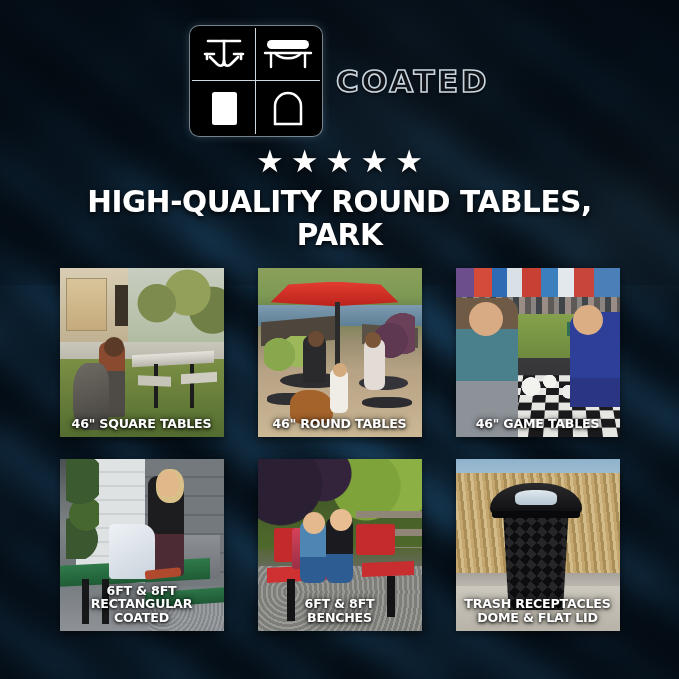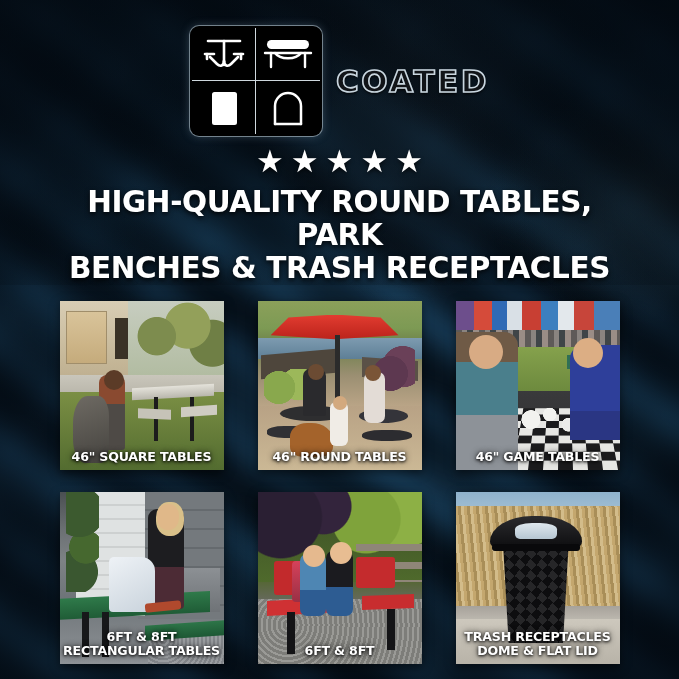--- a/index.html
+++ b/index.html
@@ -413,21 +413,20 @@
     <div class="stars">
       <span class="star">★</span>
       <span class="star">★</span>
       <span class="star">★</span>
       <span class="star">★</span>
       <span class="star">★</span>
     </div>
 
     <div class="headline">
       <span class="l1">HIGH-QUALITY ROUND TABLES, PARK</span>
-      <span class="l2">BENCHES &amp; TRASH RECEPTACLES</span>
     </div>
 
     <div class="grid">
 
       <div class="card">
         <div class="photo s1">
           <div class="house"></div>
             <div class="garage"></div>
             <div class="win"></div>
           <div class="trees"></div>
@@ -505,21 +504,21 @@
           <div class="gleg"></div>
             <div class="gleg2"></div>
           <div class="lady"></div>
             <div class="hair"></div>
             <div class="ladyh"></div>
           <div class="bag"></div>
             <div class="trowel"></div>
         </div>
         <div class="card-caption">
           <span class="cl">6FT &amp; 8FT</span>
-          <span class="cl">RECTANGULAR TABLES</span>
+          <span class="cl">RECTANGULAR COATED</span>
         </div>
       </div>
 
       <div class="card tall">
         <div class="photo s5">
           <div class="foliage"></div>
             <div class="fence"></div>
             <div class="gravel5"></div>
           <div class="bback"></div>
             <div class="bback2"></div>
@@ -528,20 +527,21 @@
           <div class="bleg"></div>
             <div class="bleg2"></div>
           <div class="pack"></div>
           <div class="k1"></div>
             <div class="k1h"></div>
           <div class="k2"></div>
             <div class="k2h"></div>
         </div>
         <div class="card-caption">
           <span class="cl">6FT &amp; 8FT</span>
+          <span class="cl">BENCHES</span>
         </div>
       </div>
 
       <div class="card tall">
         <div class="photo s6">
           <div class="sky6"></div>
             <div class="grass6"></div>
             <div class="path"></div>
           <div class="can"></div>
             <div class="lid"></div>

